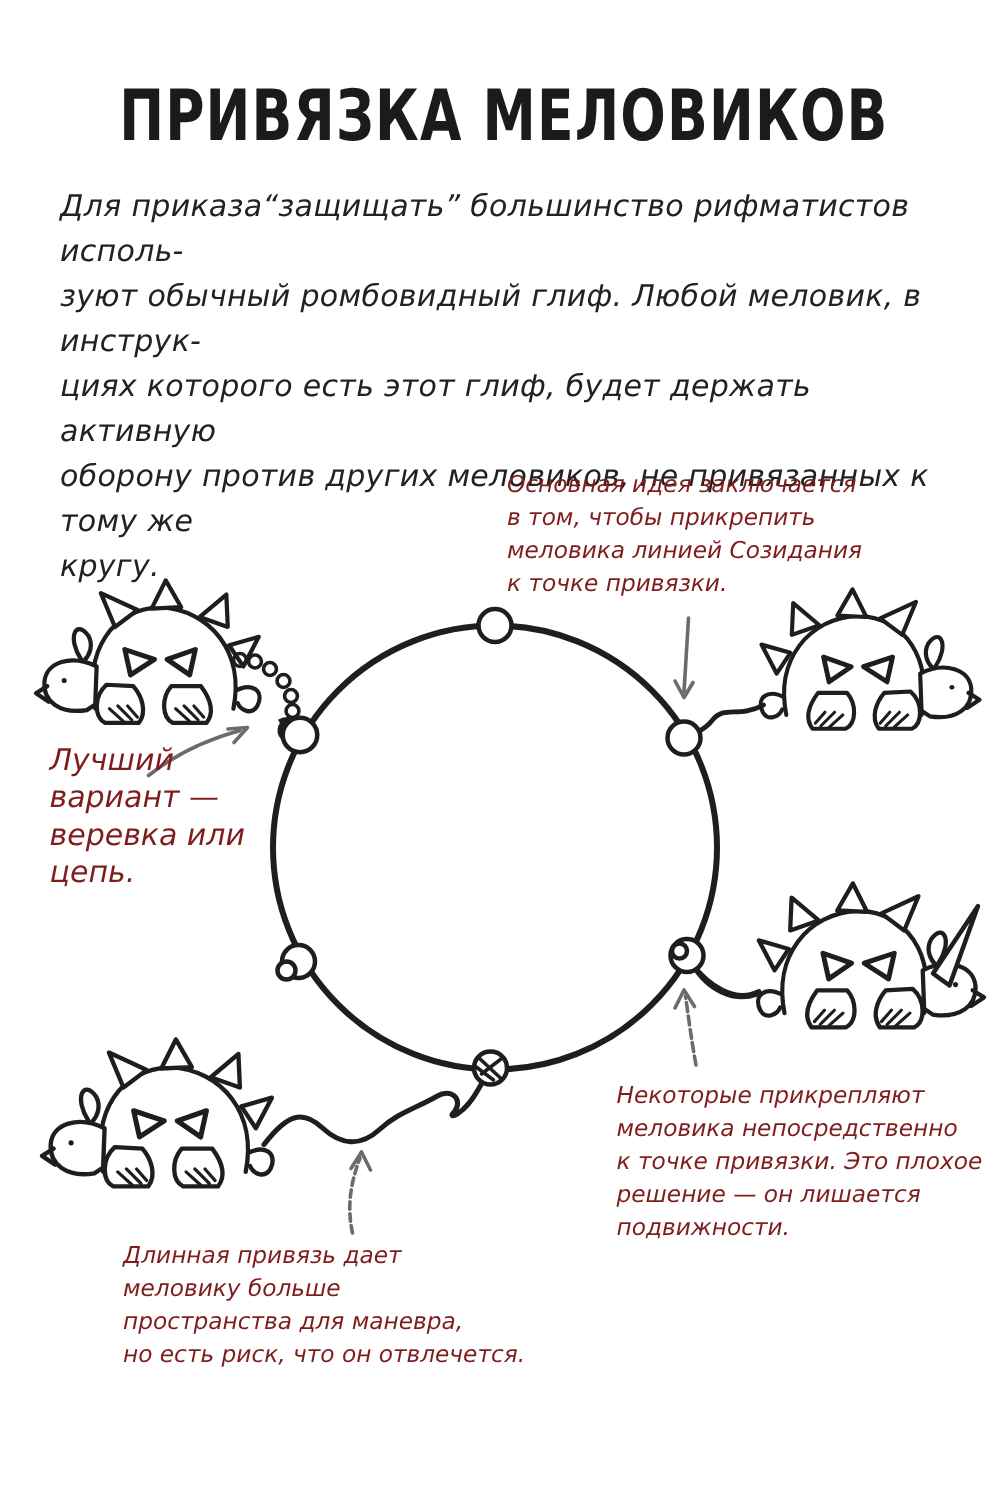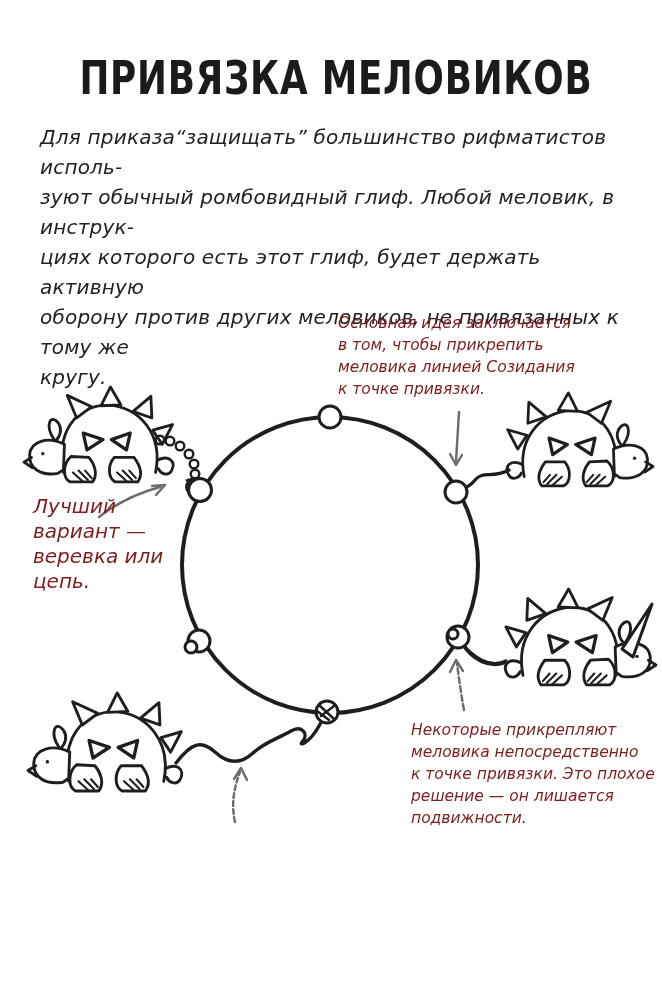--- a/index.html
+++ b/index.html
@@ -152,14 +152,18 @@
 вариант —
 веревка или
 цепь.</div>
 
   <div class="ann ann-direct hand">Некоторые прикрепляют
 меловика непосредственно
 к точке привязки. Это плохое
 решение — он лишается
 подвижности.</div>
 
+  <div class="ann ann-long hand">Длинная привязь дает
+меловику больше
+пространства для маневра,
+но есть риск, что он отвлечется.</div>
 
 </div>
 
 </body></html>

